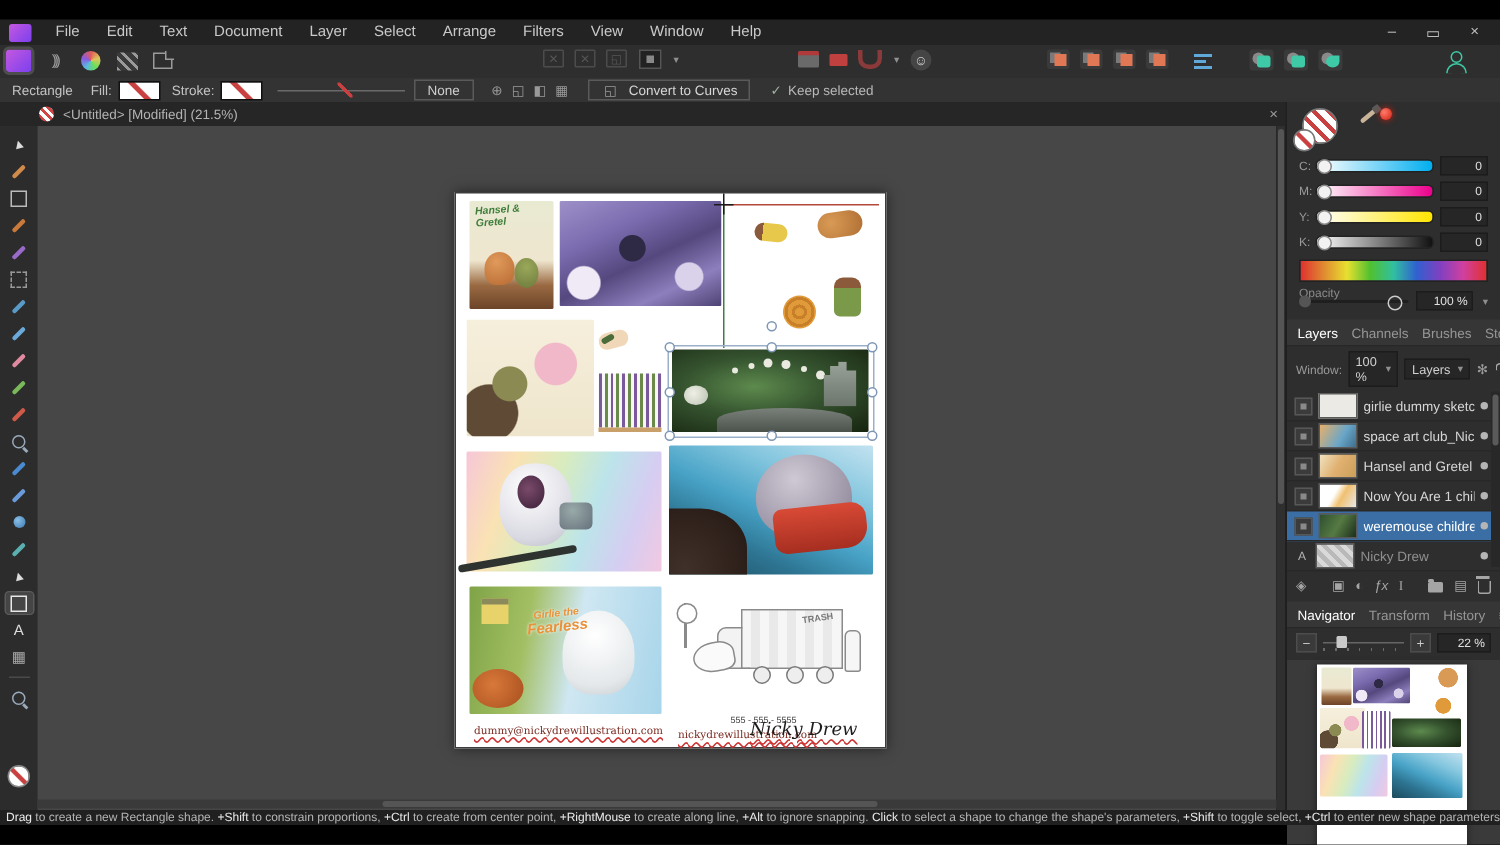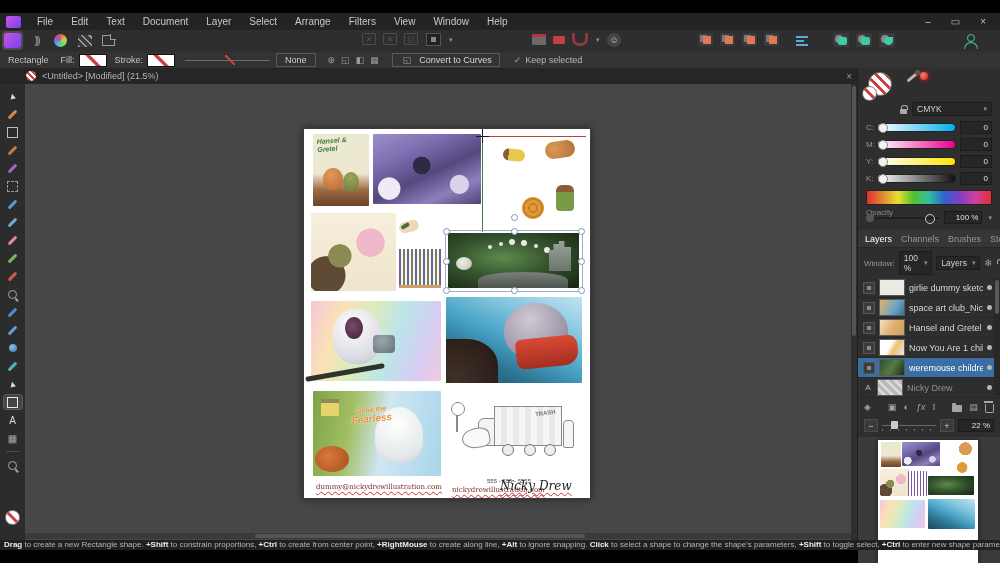--- a/index.html
+++ b/index.html
@@ -233,21 +233,21 @@
   .zbtn{width:12px;height:11px;background:#3a3a3a;border:1px solid #4c4c4c;color:#c9c9c9;font-size:9px;display:flex;align-items:center;justify-content:center;}
   .ztrack{flex:1;height:1px;background:#666;position:relative;}
   .ztrack u{position:absolute;left:0;right:0;top:4px;height:2px;background:repeating-linear-gradient(90deg,#6a6a6a 0 1px,transparent 1px 8px);}
   .ztrack i{position:absolute;left:9px;top:-4px;width:7px;height:8px;background:#c9c9c9;border-radius:1px;}
   #nav-thumb{position:relative;height:134px;background:#3a3a3a;margin-top:2px;height:132px;}
   #nav-page{position:absolute;left:20px;top:3px;width:100px;height:125px;background:#fff;box-shadow:0 0 5px rgba(0,0,0,.5);}
   .m{position:absolute;border-radius:1px;}
 
   
   #statusbar{left:0;top:540px;width:1000px;height:10px;background:#202020;color:#b4b4b4;font-size:8px;line-height:10px;padding-left:4px;white-space:nowrap;overflow:hidden;}
-  #statusbar .b{color:#ececec;font-weight:bold;}
+  #statusbar .b{color:#ececec;font-weight:normal;}
 </style>
 </head>
 <body>
 
 <div id="app">
 
   <div id="menubar" class="abs">
     <span id="logo"></span>
     <span class="menu-item">File</span>
     <span class="menu-item">Edit</span>
@@ -521,27 +521,20 @@
     </div>
 
   <div id="panels" class="abs">
 
     <div id="color-swatches">
       <span class="nc-big"></span>
       <span class="nc-small"></span>
       <span class="dropper"></span>
       <span class="red-dot"></span>
     </div>
-    <div id="cmyk-row">
-      <span class="lock"></span>
-      <span class="sel-box" style="width:70px">
-        <span>CMYK</span>
-        <span class="caret" style="margin-left:auto">▾</span>
-      </span>
-    </div>
     <div class="slider-row">
       <span class="sl-lab">C:</span>
       <span class="track tr-c">
           <i></i>
         </span>
       <span class="val-box">0</span>
     </div>
     <div class="slider-row">
       <span class="sl-lab">M:</span>
       <span class="track tr-m">
@@ -651,20 +644,26 @@
       <span>▣</span>
       <span>◐</span>
       <span style="font-style:italic">ƒx</span>
       <span style="font-family:'Liberation Serif',serif">I</span>
       <span class="foot-sp"></span>
       <span class="folder"></span>
       <span>▤</span>
       <span class="trash"></span>
     </div>
 
+    <div class="ptabs" style="margin-top:2px">
+      <span class="ptab-active">Navigator</span>
+      <span>Transform</span>
+      <span>History</span>
+      <span class="pmenu">≡</span>
+    </div>
     <div id="nav-zoom">
       <span class="zbtn">−</span>
       <span class="ztrack">
           <u></u>
           <i></i>
         </span>
       <span class="zbtn">+</span>
       <span class="val-box" style="width:28px;">22 %</span>
     </div>
     <div id="nav-thumb">

